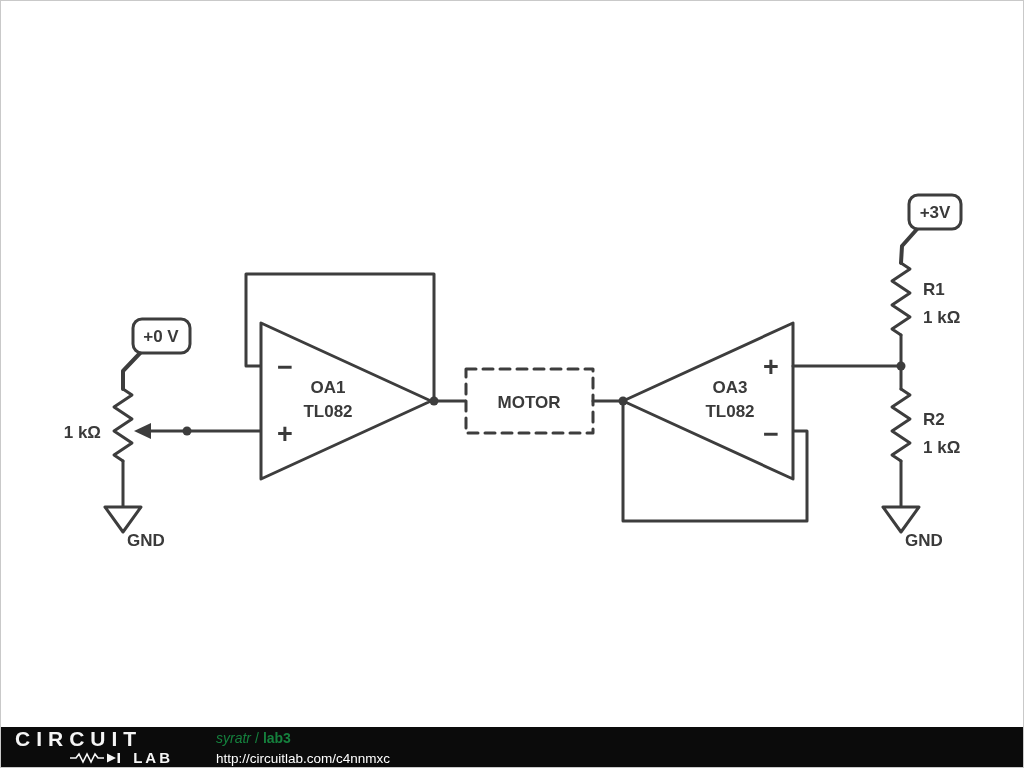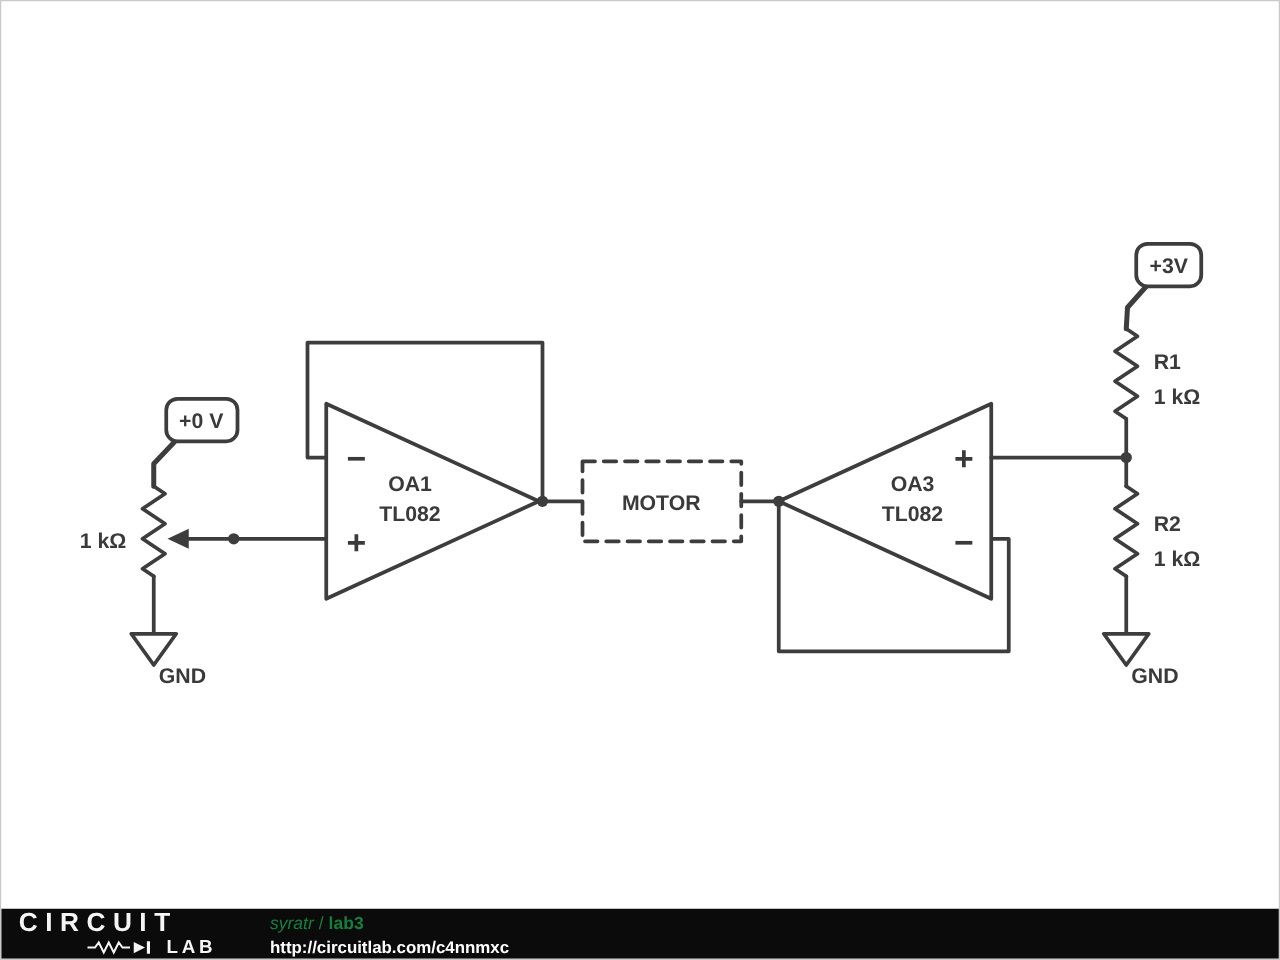--- a/index.html
+++ b/index.html
@@ -31,21 +31,21 @@
     gap:4px;margin-top:1px;padding-right:2px;
   }
   .logo-lab{font-size:15px;font-weight:bold;letter-spacing:3px;}
   .credits{
     position:absolute;left:215px;top:3px;line-height:1.25;
   }
   .credit-line{font-size:14px;color:#15803d;}
   .credit-author{font-style:italic;font-weight:normal;}
   .credit-sep{padding:0 4px;}
   .credit-title{font-weight:bold;}
-  .credit-url{font-size:13.5px;font-weight:bold;color:#ffffff;text-decoration:none;display:inline-block;margin-top:2px;}
+  .credit-url{font-size:13.5px;font-weight:normal;color:#ffffff;text-decoration:none;display:inline-block;margin-top:2px;}
 </style>
 </head>
 <body>
 
 <div class="page">
 
   <svg width="1024" height="728" viewBox="0 0 1024 728">
 
     <g stroke="#3d3d3d" stroke-width="3" fill="none" stroke-linecap="round" stroke-linejoin="round">
 

